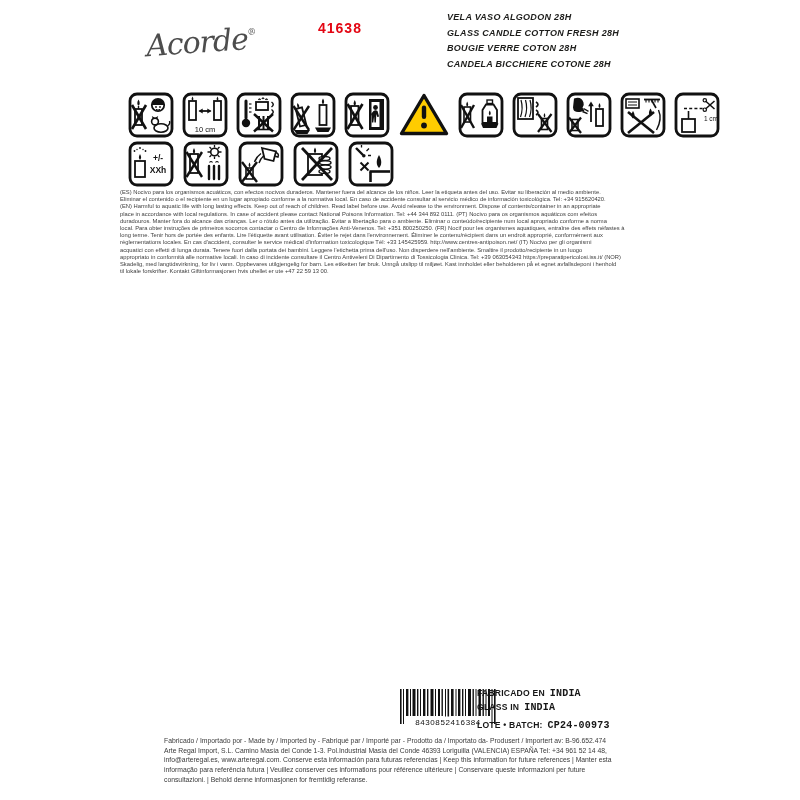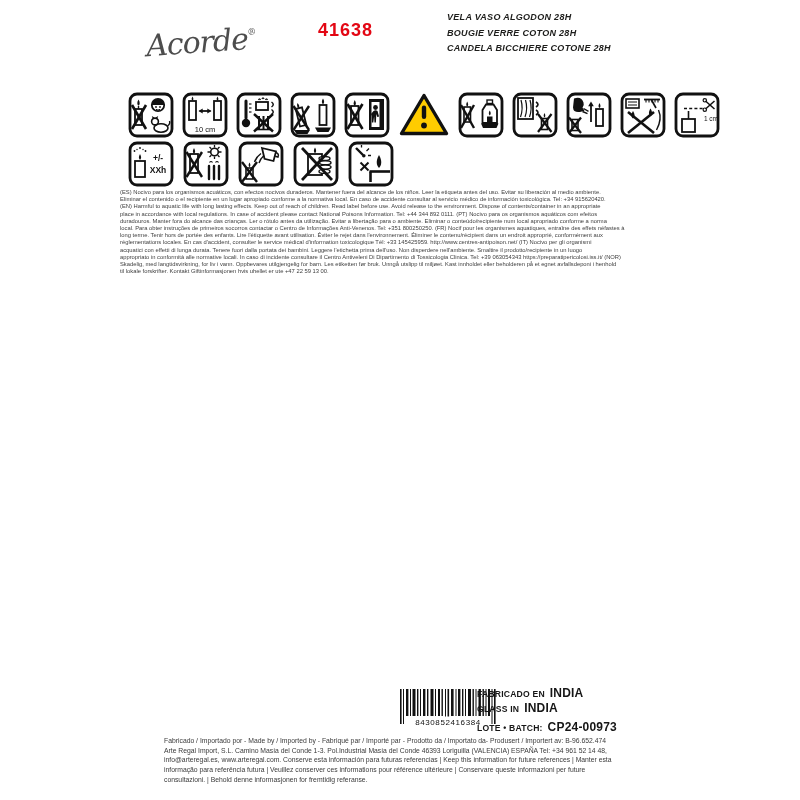--- a/index.html
+++ b/index.html
@@ -4,21 +4,21 @@
 <style>
   html,body{margin:0;padding:0;background:#fff;}
   .page{position:relative;width:800px;height:800px;background:#fff;overflow:hidden;
         font-family:"Liberation Sans",sans-serif;color:#1d1d1b;}
 
   
   .logo{position:absolute;left:146px;top:24px;width:120px;
         font-family:"DejaVu Serif",serif;font-style:italic;font-size:30px;
         color:#4d4d4d;transform:rotate(-4deg);letter-spacing:-1px;white-space:nowrap;}
   .logo .reg{font-size:9px;vertical-align:14px;letter-spacing:0;}
-  .ref{position:absolute;left:318px;top:20px;font-size:18px;font-weight:bold;
+  .ref{position:absolute;left:318px;top:20px;font-size:14px;font-weight:bold;
        letter-spacing:1px;color:#e30613;}
   .products{position:absolute;left:447px;top:10px;font-size:9px;font-weight:bold;
             line-height:15.6px;letter-spacing:.3px;white-space:nowrap;font-style:italic;}
 
   
   .picrow{position:absolute;display:flex;gap:8px;align-items:center;padding-left:16px;}
   .row1{left:112px;top:92px;}
   .row2{left:112px;top:141px;gap:9px;}
   .pict{width:46px;height:46px;display:block;}
   .pict text{font-family:"Liberation Sans",sans-serif;fill:#111;}
@@ -27,37 +27,38 @@
   
   .safety{position:absolute;left:120px;top:189px;width:578px;
           font-size:5.8px;line-height:7.2px;color:#404040;}
   .safety div{white-space:nowrap;}
 
   
   .barcode{position:absolute;left:400px;top:689px;width:96px;height:42px;}
   .barcode text{font-family:"Liberation Sans",sans-serif;fill:#111;}
   .madein{position:absolute;left:477px;top:687px;font-size:8.6px;font-weight:bold;
           line-height:13.5px;letter-spacing:.2px;white-space:nowrap;color:#161616;}
-  .madein .val{font-family:Liberation Sans, sans-serif;font-size:12px;margin-left:5px;}
+  .madein .val{font-family:Liberation Mono, monospace;font-size:10px;margin-left:5px;}
   .madein .lote{margin-top:5px;}
   .manufacturer{position:absolute;left:164px;top:736px;width:470px;
                 font-size:6.8px;line-height:9.7px;color:#3a3a3a;}
   .manufacturer div{white-space:nowrap;}
 </style>
 </head>
 <body>
 
 <div class="page">
 
   <div class="logo"><span>Acorde</span><span class="reg">®</span></div>
 
   <div class="ref">41638</div>
 
   <div class="products">
     <div>VELA VASO ALGODON 28H</div>
+    <div>GLASS CANDLE COTTON FRESH 28H</div>
     <div>BOUGIE VERRE COTON  28H</div>
     <div>CANDELA BICCHIERE COTONE 28H</div>
   </div>
 
   <div class="picrow row1">
 
     <svg class="pict" viewBox="0 0 46 46">
       <rect x="2" y="2" width="42" height="42" rx="7" fill="#fff" stroke="#111" stroke-width="2.8"></rect>
       <rect x="7" y="17" width="7" height="16" fill="none" stroke="#111" stroke-width="1.8"></rect>
       <line x1="10.5" y1="17" x2="10.5" y2="14" stroke="#111" stroke-width="1.4"></line>

